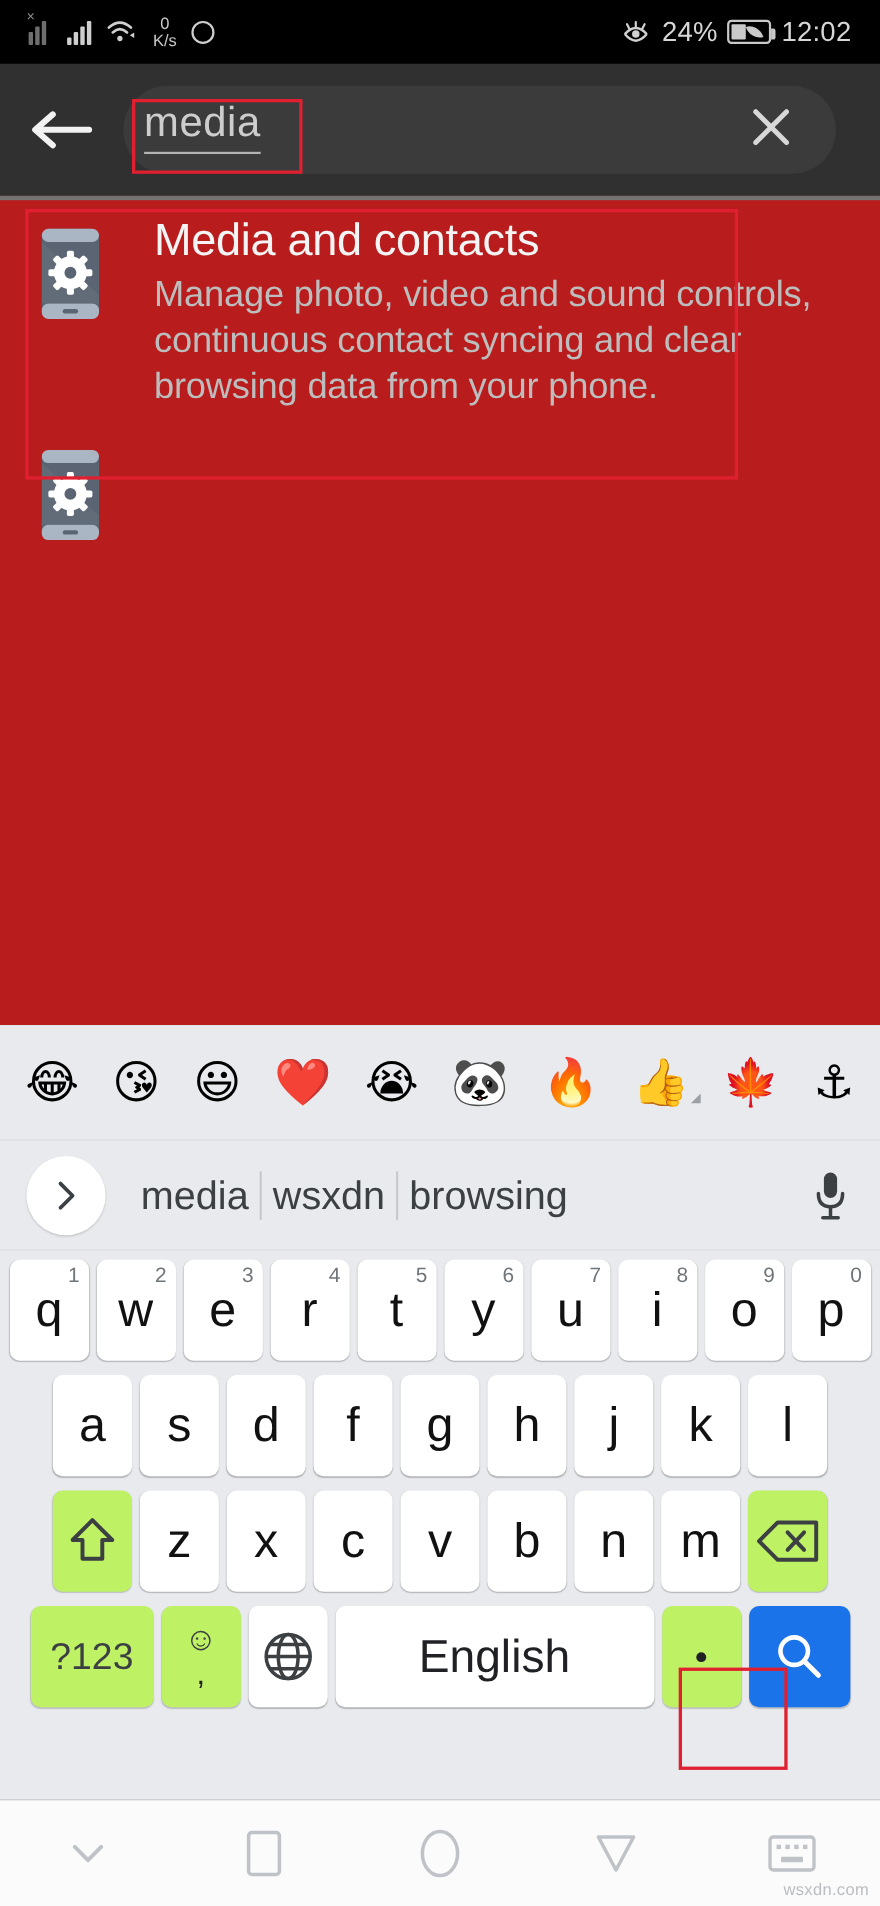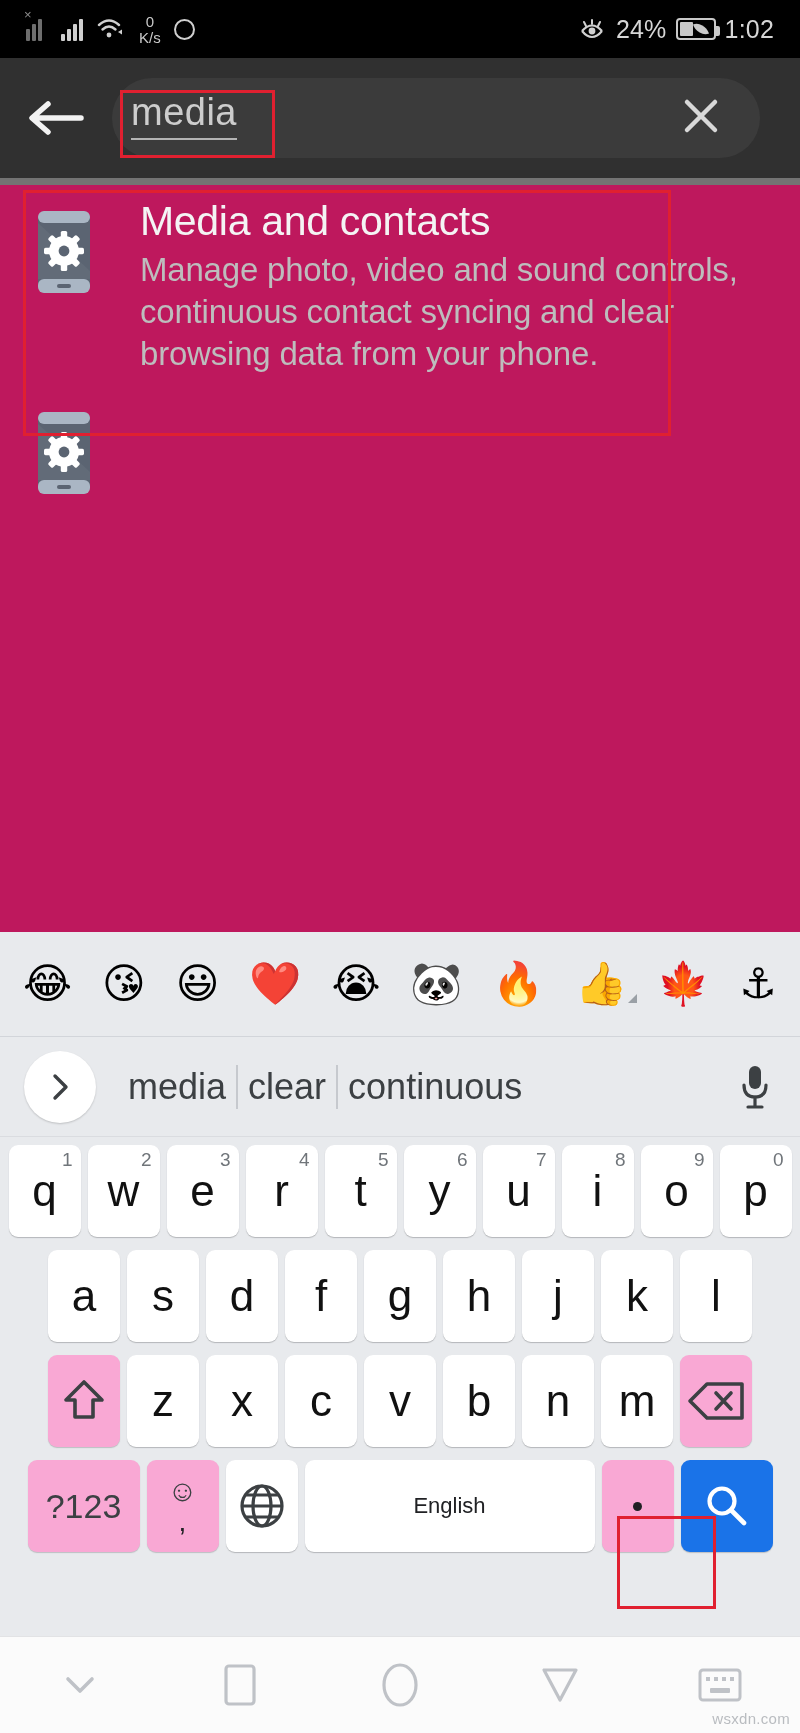--- a/index.html
+++ b/index.html
@@ -105,22 +105,22 @@
   
   .hl { position: absolute; border: 3px solid #e02030; pointer-events: none; }
   #hl-query { left: 120px; top: 90px; width: 155px; height: 68px; }
   #hl-result { left: 23px; top: 190px; width: 648px; height: 246px; }
   #hl-searchkey { left: 617px; top: 1516px; width: 99px; height: 93px; }
 
   
   .results {
     position: absolute; top: 178px; left: 0;
     width: 800px; height: 754px;
-    background: #be185d;
-    border-top: 7px solid #737373;
+    background: #b91c1c;
+    border-top: 4px solid #737373;
   }
   .result-item {
     display: flex; padding: 14px 26px 10px 36px; cursor: pointer;
   }
   .res-icon { width: 92px; flex: 0 0 92px; padding-top: 10px; }
   .res-text { flex: 1; padding-left: 12px; }
   .res-title {
     font-size: 41px; color: #f4f4f4; line-height: 1.12;
     font-weight: 400; letter-spacing: -.3px;
   }
@@ -186,29 +186,29 @@
     font-size: 44px; color: #111; font-weight: 400;
   }
   .krow.r1 .key { width: 72px; }
   .krow.r2 .key { width: 72px; }
   .krow.r3 .key { width: 72px; }
   .key .num {
     position: absolute; top: 4px; right: 8px;
     font-size: 19px; color: #70757a; font-weight: 400;
   }
   .key.mod {
-    background: #f9a8d4; box-shadow: 0 1px 1px rgba(60,64,67,.25);
+    background: #bef264; box-shadow: 0 1px 1px rgba(60,64,67,.25);
   }
   .key.shift { width: 112px; }
   .key.bksp { width: 112px; }
   .krow.r4 { margin-bottom: 0; }
   .key.sym { width: 112px; font-size: 34px; color: #3c4043; }
   .key.emo { width: 72px; }
   .key.globe { width: 72px; background: #fff; }
-  .key.space { width: 290px; font-size: 22px; color: #202124; }
+  .key.space { width: 290px; font-size: 42px; color: #202124; }
   .key.period { width: 72px; }
   .key.enter {
     width: 92px; background: #1a73e8;
     box-shadow: 0 1px 1px rgba(60,64,67,.25);
   }
   .emo-inner { display: flex; flex-direction: column; align-items: center; line-height: 1; }
   .emo-inner .sm { font-size: 30px; color: #3c4043; }
   .emo-inner .cm { font-size: 28px; color: #202124; margin-top: 2px; }
   .dot { width: 9px; height: 9px; background: #202124; border-radius: 50%; }
 
@@ -263,21 +263,21 @@
         <path d="M5 14 Q15 26 25 14" stroke="#d0d0d0" stroke-width="2.2" fill="none"></path>
         <path d="M5 14 Q15 3 25 14" stroke="#d0d0d0" stroke-width="2.2" fill="none"></path>
         <circle cx="15" cy="14" r="3.4" fill="#d0d0d0"></circle>
         <path d="M7 5 L9 9 M23 5 L21 9 M15 3 L15 7" stroke="#d0d0d0" stroke-width="2" stroke-linecap="round"></path>
       </svg>
       <span class="sb-text">24%</span>
       <div class="batt">
         <span class="fillb"></span>
           <span class="leaf"></span>
       </div>
-      <span class="sb-text">1:02</span>
+      <span class="sb-text">12:02</span>
     </div>
   </div>
 
   <div class="searchbar-wrap">
     <div class="back-arrow">
       <svg width="60" height="46" viewBox="0 0 60 46">
         <path d="M55 23 L8 23 M22 9 L6 23 L22 37" stroke="#f2f2f2" stroke-width="5.5" fill="none" stroke-linecap="round" stroke-linejoin="round"></path>
       </svg>
     </div>
     <div class="search-pill">
@@ -369,23 +369,23 @@
 
     <div class="sugg-row">
       <div class="sugg-expand">
         <svg width="30" height="34" viewBox="0 0 30 34">
           <path d="M10 6 L21 17 L10 28" stroke="#3c4043" stroke-width="3.4" fill="none" stroke-linecap="round" stroke-linejoin="round"></path>
         </svg>
       </div>
       <div class="sugg-list">
         <div class="sugg first">media</div>
         <div class="divider"></div>
-        <div class="sugg">clear</div>
+        <div class="sugg">wsxdn</div>
         <div class="divider"></div>
-        <div class="sugg">continuous</div>
+        <div class="sugg">browsing</div>
       </div>
       <div class="mic">
         <svg width="34" height="48" viewBox="0 0 34 48">
           <rect x="11" y="3" width="12" height="23" rx="6" fill="#3c4043"></rect>
           <path d="M6 22 Q6 34 17 34 Q28 34 28 22" stroke="#3c4043" stroke-width="3.2" fill="none" stroke-linecap="round"></path>
           <path d="M17 34 L17 44 M10 44 L24 44" stroke="#3c4043" stroke-width="3.2" stroke-linecap="round"></path>
         </svg>
       </div>
     </div>
 

